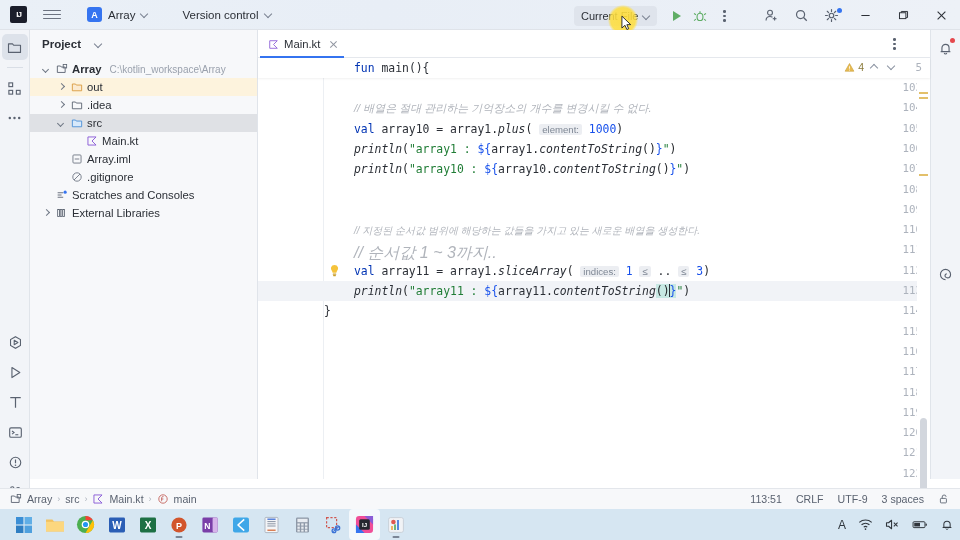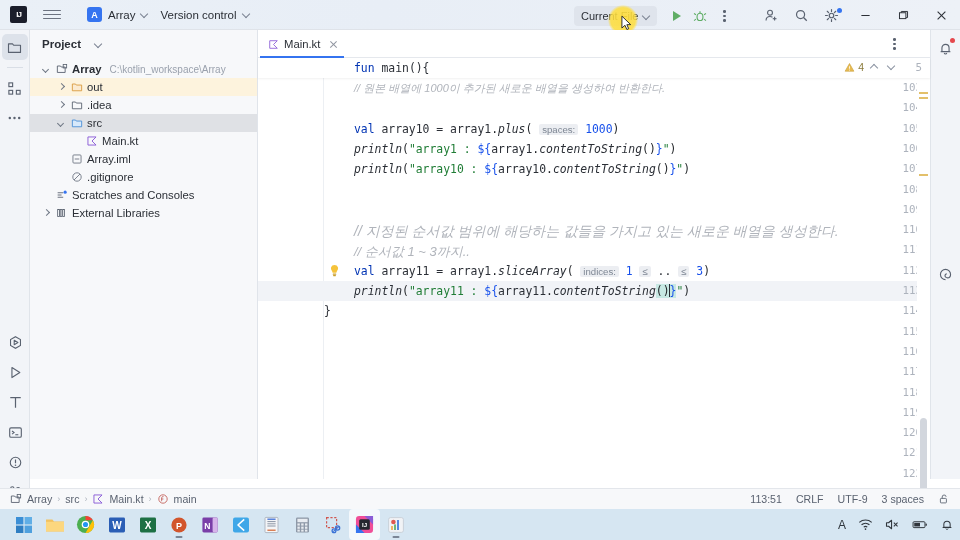--- a/index.html
+++ b/index.html
@@ -30,21 +30,21 @@
   .tb-burger i { display:block; height:1.6px; background:#6b7280; border-radius:1px; }
   .tb-proj { display:flex; align-items:center; margin-left:20px; gap:6px; padding:3px 6px;
     border-radius:4px; cursor:pointer; }
   .tb-proj-badge { width:15px; height:15px; border-radius:3px; background:#3574f0; color:#fff;
     font-size:9px; font-weight:bold; display:flex; align-items:center; justify-content:center; }
   .tb-proj-name { font-size:11.5px; color:#2b2f36; }
   .chev { display:inline-block; width:7px; height:7px; position:relative; }
   .chev::after { content:""; position:absolute; left:0; top:0px; width:5px; height:5px;
     border-right:1.3px solid #7a8291; border-bottom:1.3px solid #7a8291;
     transform:rotate(45deg); }
-  .tb-vcs { display:flex; align-items:center; gap:6px; padding:3px 6px;
+  .tb-vcs { display:flex; align-items:center; gap:6px; margin-left:22px; padding:3px 6px;
     border-radius:4px; cursor:pointer; font-size:11.5px; color:#2b2f36; }
 
   .tb-center { position:absolute; left:574px; top:5px; display:flex; align-items:center; gap:2px; }
   .run-config {
     display:flex; align-items:center; gap:5px; height:20px; padding:0 7px;
     background:#dfe4ec; border-radius:4px; font-size:11px; color:#2b2f36; cursor:pointer;
   }
   .cursor-halo {
     position:absolute; left:608px; top:5px; width:30px; height:30px; border-radius:50%;
     background:radial-gradient(circle,rgba(255,222,60,.92) 0%,rgba(255,222,60,.85) 58%,rgba(255,222,60,0) 72%);
@@ -442,35 +442,35 @@
         <circle cx="8" cy="11.5" r="0.75" fill="#fff"></circle>
       </svg>
       <span class="warn-count">4</span>
       <span class="nav-chev"></span>
       <span class="nav-chev dn"></span>
     </div>
 
     <div class="code" id="code">
       <div class="vline"></div>
     <span class="ln" style="top: 3px;">103</span>
-        <div class="crow" style="top: 3px; padding-left: 30px;"><span class="cmt" style="font-family:'Liberation Sans',sans-serif;font-size:11px;">// 원본 배열에 1000이 추가된 새로운 배열을 생성하여 반환한다.</span></div>
         <span class="ln" style="top: 23.3px;">104</span>
+        <div class="crow" style="top: 23.3px; padding-left: 30px;"><span class="cmt" style="font-family:'Liberation Sans',sans-serif;font-size:11px;">// 배열은 절대 관리하는 기억장소의 개수를 변경시킬 수 없다.</span></div>
         <span class="ln" style="top: 43.6px;">105</span>
-        <div class="crow" style="top: 43.6px; padding-left: 30px;"><span class="k">val</span> <span class="id">array10</span> <span class="id">=</span> <span class="id">array1</span>.<span class="fn-i">plus</span>( <span class="inlay">spaces:</span> <span class="num">1000</span>)</div>
+        <div class="crow" style="top: 43.6px; padding-left: 30px;"><span class="k">val</span> <span class="id">array10</span> <span class="id">=</span> <span class="id">array1</span>.<span class="fn-i">plus</span>( <span class="inlay">element:</span> <span class="num">1000</span>)</div>
         <span class="ln" style="top: 63.9px;">106</span>
         <div class="crow" style="top: 63.9px; padding-left: 30px;"><span class="fn-i">println</span>(<span class="str">"array1 : </span><span class="tmpl">${</span><span class="id">array1</span>.<span class="fn-i">contentToString</span>()<span class="tmpl">}</span><span class="str">"</span>)</div>
         <span class="ln" style="top: 84.2px;">107</span>
         <div class="crow" style="top: 84.2px; padding-left: 30px;"><span class="fn-i">println</span>(<span class="str">"array10 : </span><span class="tmpl">${</span><span class="id">array10</span>.<span class="fn-i">contentToString</span>()<span class="tmpl">}</span><span class="str">"</span>)</div>
         <span class="ln" style="top: 104.5px;">108</span>
         <div class="crow" style="top: 104.5px; padding-left: 30px;"></div>
         <span class="ln" style="top: 124.8px;">109</span>
         <span class="ln" style="top: 145.1px;">110</span>
-        <div class="crow" style="top: 145.1px; padding-left: 30px;"><span class="cmt" style="font-family:'Liberation Sans',sans-serif;font-size:14px;">// 지정된 순서값 범위에 해당하는 값들을 가지고 있는 새로운 배열을 생성한다.</span></div>
+        <div class="crow" style="top: 145.1px; padding-left: 30px;"><span class="cmt" style="font-family:'Liberation Sans',sans-serif;font-size:10px;">// 지정된 순서값 범위에 해당하는 값들을 가지고 있는 새로운 배열을 생성한다.</span></div>
         <span class="ln" style="top: 165.4px;">111</span>
-        <div class="crow" style="top: 165.4px; padding-left: 30px;"><span class="cmt" style="font-family:'Liberation Sans',sans-serif;font-size:13px;text-align:right;">// 순서값 1 ~ 3까지..</span></div>
+        <div class="crow" style="top: 165.4px; padding-left: 30px;"><span class="cmt" style="font-family:'Liberation Sans',sans-serif;font-size:16px;text-align:right;">// 순서값 1 ~ 3까지..</span></div>
         <span class="ln" style="top: 185.7px;">112</span>
         <span class="bulb" style="left: 71px; top: 185.7px;"><svg width="11" height="13" viewBox="0 0 12 14">
             <path d="M6 .9a4 4 0 0 1 2.5 7.1l-.5 1.5h-4L3.5 8A4 4 0 0 1 6 .9z" fill="#f5c33b"></path>
             <rect x="4" y="10.3" width="4" height="1.3" rx=".5" fill="#c9a030"></rect>
             <rect x="4.4" y="12" width="3.2" height="1.2" rx=".5" fill="#c9a030"></rect>
           </svg></span>
         <div class="crow" style="top: 185.7px; padding-left: 30px;"><span class="k">val</span> <span class="id">array11</span> <span class="id">=</span> <span class="id">array1</span>.<span class="fn-i">sliceArray</span>( <span class="inlay">indices:</span> <span class="num">1</span> <span class="inlay">≤</span> <span class="id">..</span> <span class="inlay">≤</span> <span class="num">3</span>)</div>
         <div class="cur-line" style="top: 203px;"></div>
         <span class="ln" style="top: 206px;">113</span>
         <div class="crow" style="top: 206px; padding-left: 30px;"><span class="fn-i">println</span>(<span class="str">"array11 : </span><span class="tmpl">${</span><span class="id">array11</span>.<span class="fn-i">contentToString</span><span class="brace-hl">(</span><span class="brace-hl">)</span><span class="caret"></span><span class="tmpl brace-hl">}</span><span class="str">"</span>)</div>

